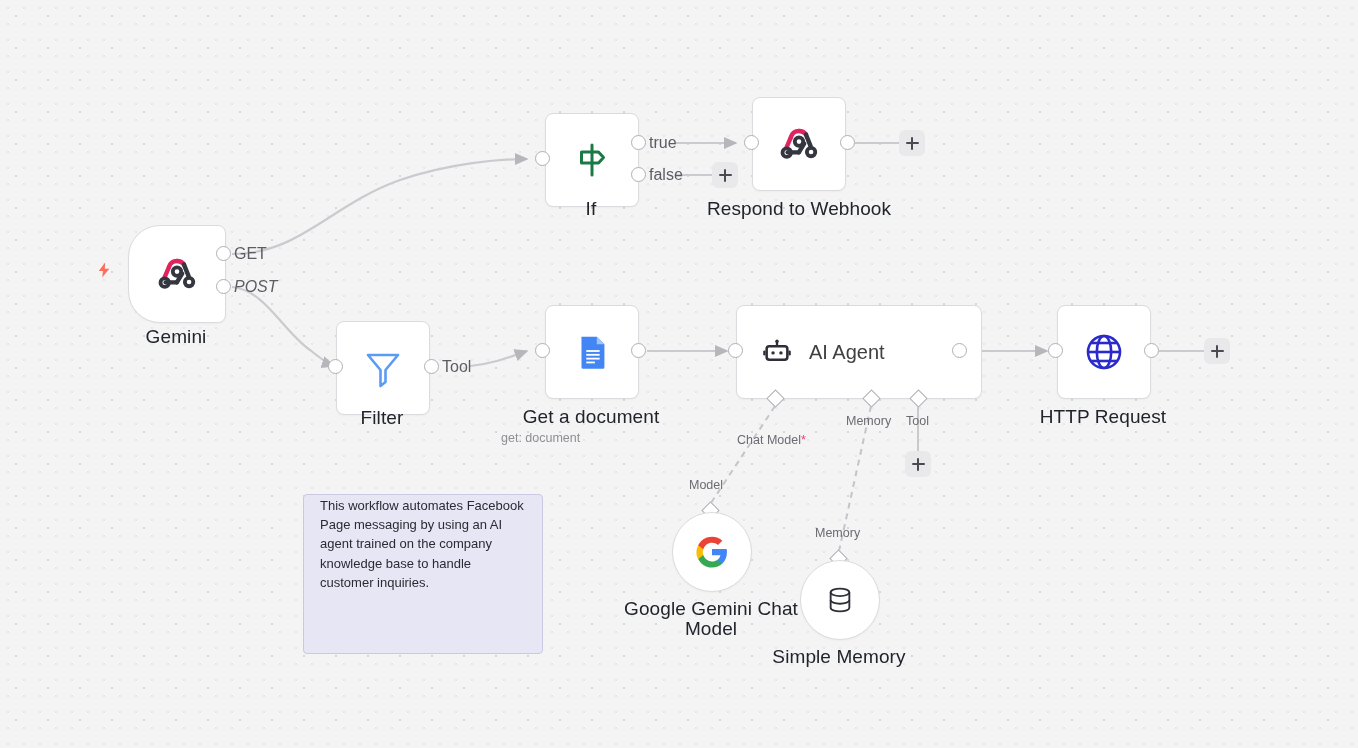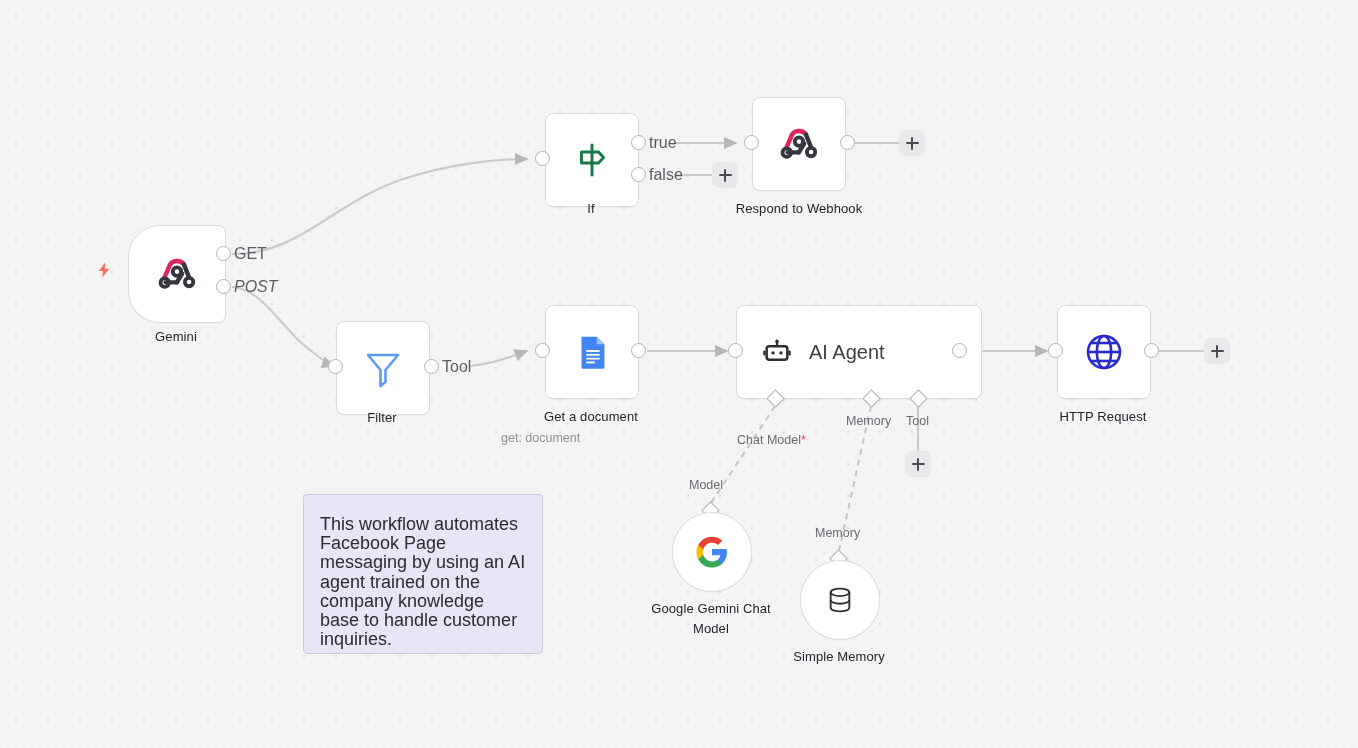--- a/index.html
+++ b/index.html
@@ -35,21 +35,21 @@
   
   .cbody{
     position:absolute;background:#fff;border:1px solid #dbdbdf;
     border-radius:50%;
     box-shadow:0 1px 2px rgba(0,0,0,0.035);
     display:flex;align-items:center;justify-content:center;
   }
 
   .nlabel{
     position:absolute;text-align:center;
-    font-size:13px;color:#21252b;letter-spacing:.1px;line-height:20px;
+    font-size:19px;color:#21252b;letter-spacing:.1px;line-height:20px;
     white-space:pre-line;
   }
   .nsub{
     position:absolute;text-align:left;
     font-size:12.5px;color:#8e8e94;line-height:16px;
   }
 
   
   .ep{
     position:absolute;width:15px;height:15px;border-radius:50%;
@@ -78,22 +78,22 @@
   .plusbtn:before{
     content:"";position:absolute;width:13px;height:2px;background:#4a4a51;border-radius:1px;
   }
   .plusbtn:after{
     content:"";position:absolute;width:2px;height:13px;background:#4a4a51;border-radius:1px;
   }
 
   
   .sticky{
     position:absolute;background:#e6e6f5;border:1px solid #c9c9e4;border-radius:4px;
-    box-sizing:border-box;padding:20px 16px;
-    font-size:18px;line-height:19.2px;color:#2b2b33;
+    box-sizing:border-box;padding:1px 16px;
+    font-size:13px;line-height:19.2px;color:#2b2b33;
     white-space:pre-wrap;
   }
   .bolt{position:absolute;}
   .icon{display:block;}
 </style>
 </head>
 <body>
 
 <div id="canvas">
 

